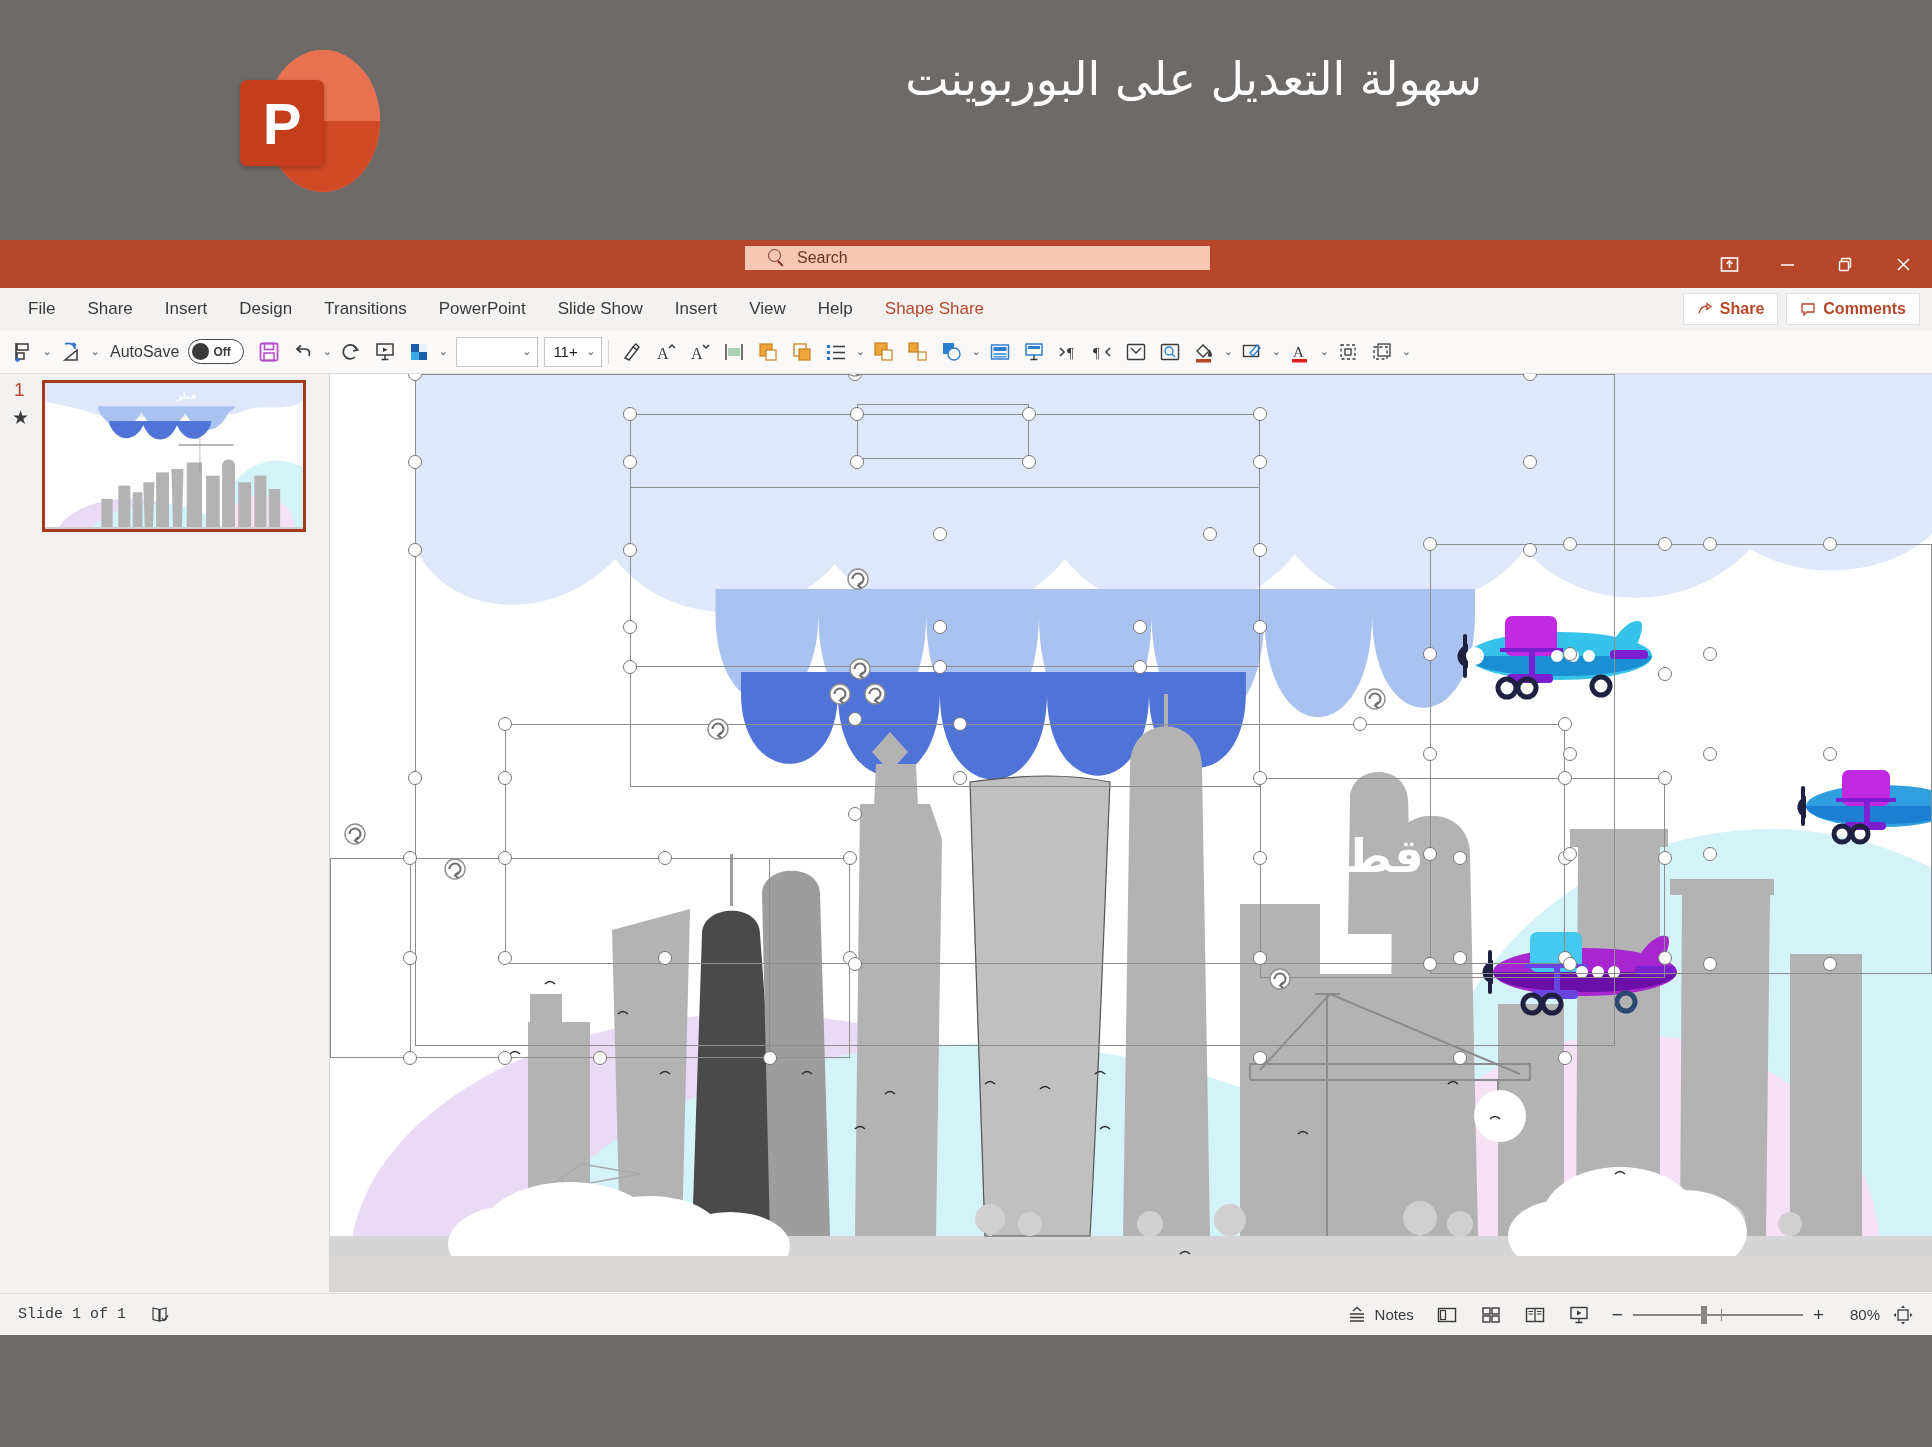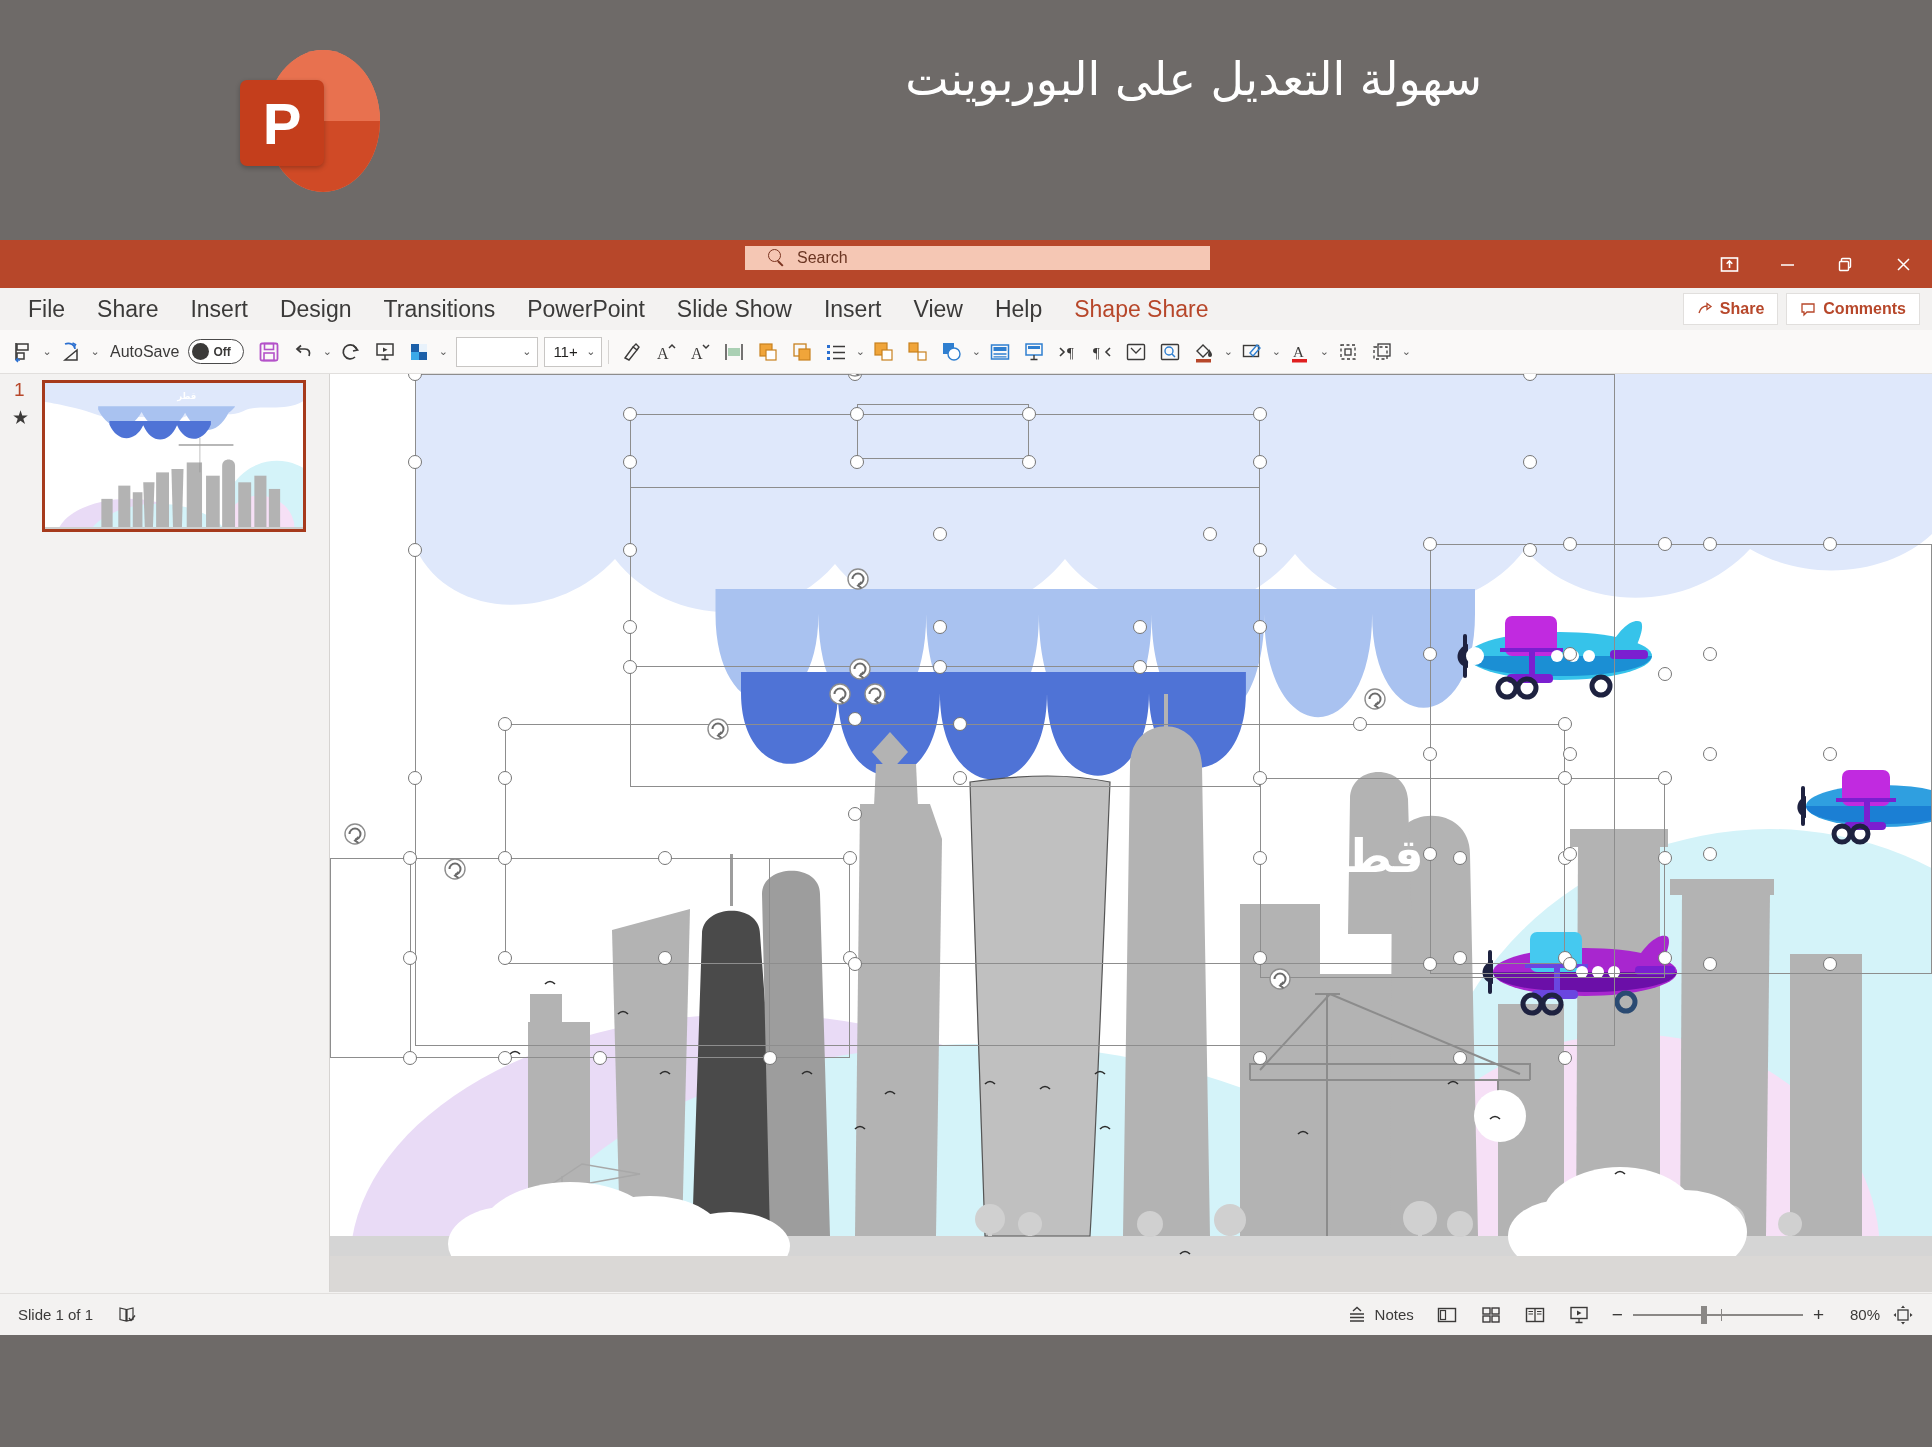--- a/index.html
+++ b/index.html
@@ -108,21 +108,21 @@
   }
 
   
   #tabs {
     position: relative; width: 100%; height: 42px;
     background: #f3f2f1;
     display: flex; align-items: center; padding-left: 12px;
   }
   #tabs .tab {
     padding: 0 16px; height: 42px; line-height: 42px;
-    font-size: 23px; color: #3b3a39; white-space: nowrap;
+    font-size: 17px; color: #3b3a39; white-space: nowrap;
   }
   #tabs .tab.accent { color: #b7472a; }
   #tab-right {
     position: absolute; right: 12px; top: 5px;
     display: flex; gap: 8px; padding-left: 16px;
   }
   #tab-right .rbtn {
     height: 32px; padding: 0 13px;
     display: flex; align-items: center; gap: 7px;
     background: #ffffff; border: 1px solid #e1dfdd;
@@ -224,21 +224,21 @@
   #statusbar {
     position: absolute; left: 0; bottom: 0; width: 1932px; height: 42px;
     background: #f3f2f1;
     border-top: 1px solid #e1dfdd;
     display: flex; align-items: center;
   }
   #statusbar .sitem {
     display: flex; align-items: center; gap: 8px;
     font-size: 15px; color: #3b3a39; padding: 0 10px; height: 32px;
   }
-  #status-left { display: flex; align-items: center; padding-left: 8px; gap: 4px; }
+  #status-left { display: flex; align-items: center; padding-left: 8px; gap: 4px; font-family: Liberation Mono, monospace; }
   #status-right { position: absolute; right: 8px; display: flex; align-items: center; gap: 2px; }
   #zoom-slider { display: flex; align-items: center; gap: 10px; padding: 0 10px; }
   #zoom-track { width: 170px; height: 2px; background: #8a8886; position: relative; }
   #zoom-knob { position: absolute; left: 68px; top: -8px; width: 6px; height: 18px; background: #8a8886; }
   #zoom-mid { position: absolute; left: 88px; top: -5px; width: 1.5px; height: 12px; background: #8a8886; }
   #zoom-pct { font-size: 15px; color: #3b3a39; width: 44px; text-align: right; }
   #slide-title-text {
     position: absolute; left: 990px; top: 455px;
     font-size: 46px; color: #ffffff; direction: rtl;
     font-family: "DejaVu Sans", sans-serif;

